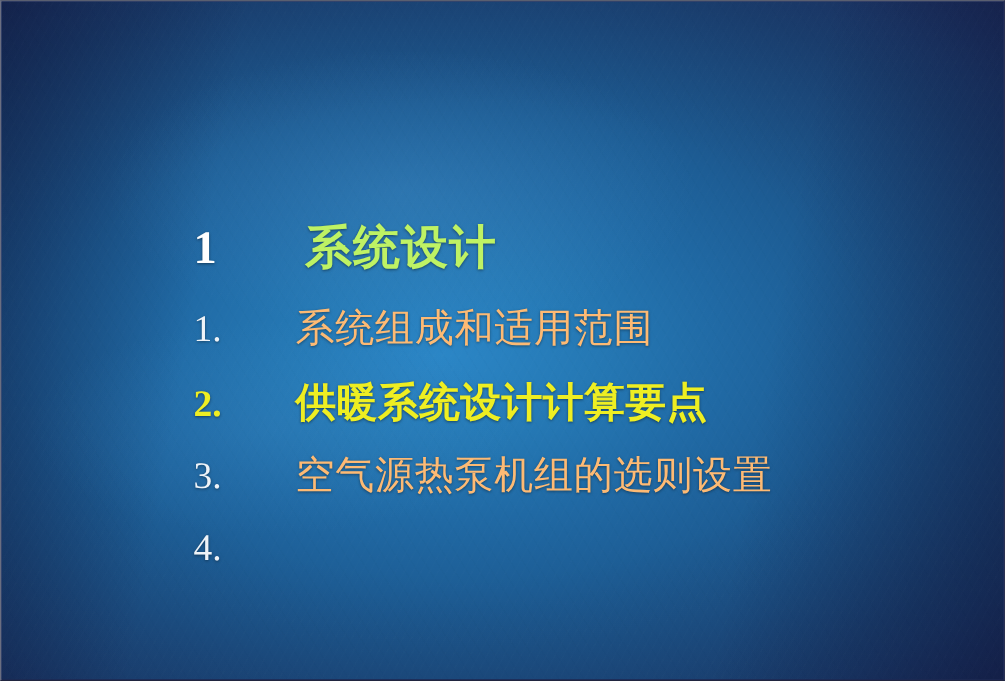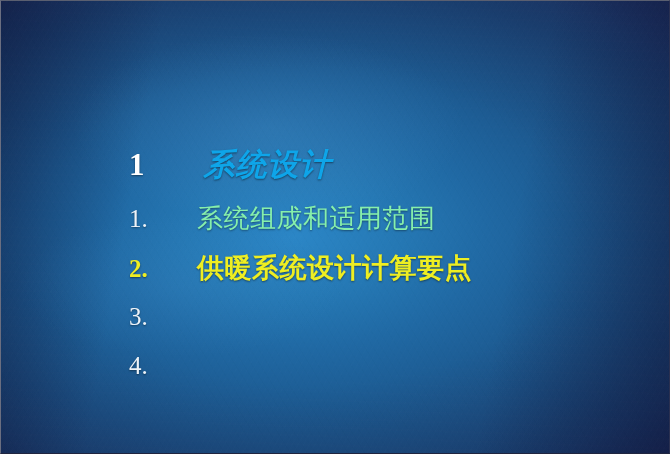--- a/index.html
+++ b/index.html
@@ -93,26 +93,25 @@
     font-weight: bold;
     font-size: 31px;
     color: #ffffff;
     line-height: 1;
     text-shadow: 0 1px 2px rgba(0,0,0,0.45);
   }
   .slide-title .t-text {
     font-family: "DejaVu Sans", "Liberation Sans", sans-serif;
     font-weight: bold;
     font-size: 31px;
-    color: #0ea5e9;
+    color: #bef264;
     line-height: 1;
     margin-left: 59px;
     letter-spacing: 1px;
     text-shadow: 0 1px 2px rgba(0,0,0,0.45);
-    font-style: italic;
   }
 
   .agenda-list {
     position: absolute;
     left: 128px;
     top: 205px;
     width: 520px;
   }
   .agenda-item {
     display: flex;
@@ -126,21 +125,21 @@
     line-height: 1;
     width: 68px;
     flex: 0 0 68px;
     color: #eef3f8;
     text-shadow: 0 1px 2px rgba(0,0,0,0.40);
   }
   .agenda-item .a-text {
     font-family: "Liberation Serif", "DejaVu Serif", serif;
     font-size: 26px;
     line-height: 1;
-    color: #86efac;
+    color: #fdba74;
     letter-spacing: 0.5px;
     text-shadow: 0 1px 2px rgba(0,0,0,0.40);
   }
   .agenda-item.highlight .a-num,
   .agenda-item.highlight .a-text {
     color: #eeee22;
     font-weight: bold;
     text-shadow: 0 1px 2px rgba(0,0,0,0.45);
   }
   .agenda-item.highlight .a-text {
@@ -172,20 +171,21 @@
         <span class="a-text">系统组成和适用范围</span>
       </div>
 
       <div class="agenda-item highlight">
         <span class="a-num">2.</span>
         <span class="a-text">供暖系统设计计算要点</span>
       </div>
 
       <div class="agenda-item">
         <span class="a-num">3.</span>
+        <span class="a-text">空气源热泵机组的选则设置</span>
       </div>
 
       <div class="agenda-item">
         <span class="a-num">4.</span>
       </div>
 
     </div>
   </div>
 </div>
 

